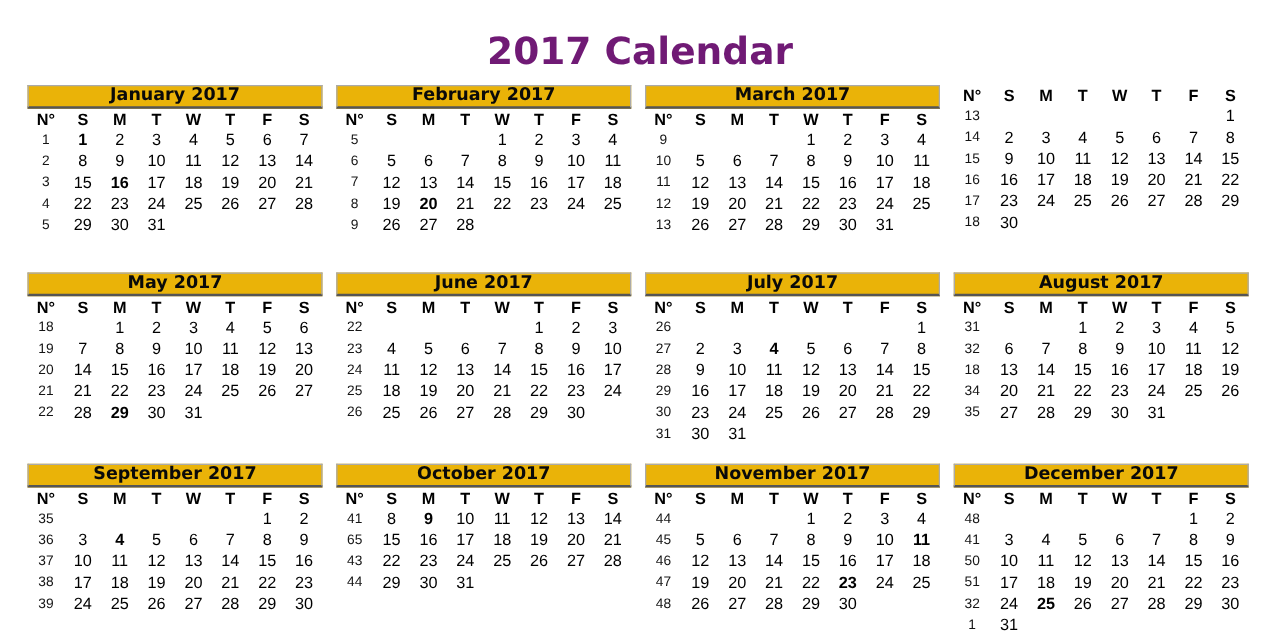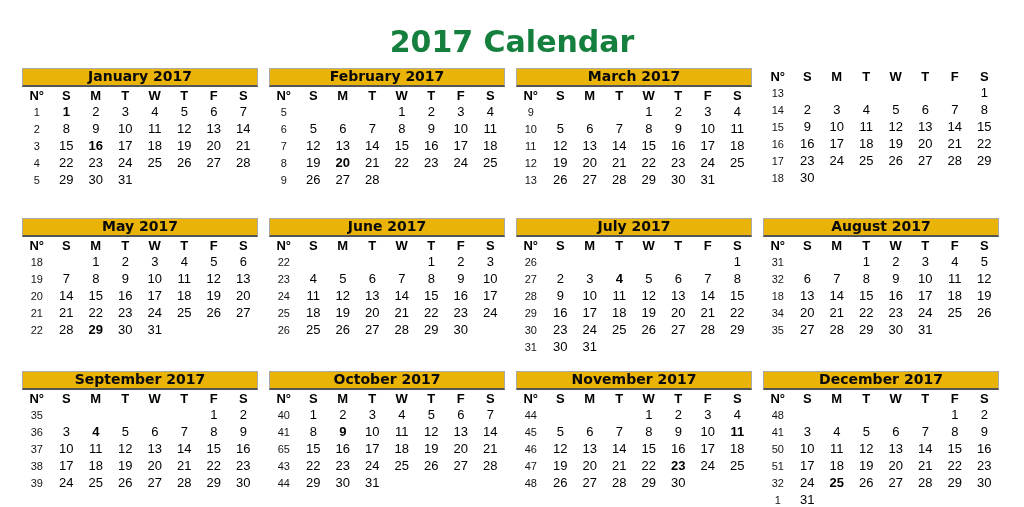--- a/index.html
+++ b/index.html
@@ -16,21 +16,21 @@
   }
   .page-title {
     margin: 0;
     padding-top: 24px;
     height: 35px;
     text-align: center;
     font-family: "DejaVu Sans", sans-serif;
     font-weight: bold;
     font-size: 30px;
     line-height: 35px;
-    color: #15803d;
+    color: #701a75;
   }
   .months-grid {
     margin: 9px 0 0 22px;
     display: grid;
     grid-template-columns: repeat(4, 236px);
     grid-template-rows: 150px 153px auto;
     column-gap: 11px;
     align-items: start;
   }
   .month { width: 236px; }
@@ -730,30 +730,20 @@
             <th>M</th>
             <th>T</th>
             <th>W</th>
             <th>T</th>
             <th>F</th>
             <th>S</th>
           </tr>
         </thead>
         <tbody>
           <tr>
-            <td class="wk">40</td>
-            <td>1</td>
-            <td>2</td>
-            <td>3</td>
-            <td>4</td>
-            <td>5</td>
-            <td>6</td>
-            <td>7</td>
-          </tr>
-          <tr>
             <td class="wk">41</td>
             <td>8</td>
             <td class="holiday">9</td>
             <td>10</td>
             <td>11</td>
             <td>12</td>
             <td>13</td>
             <td>14</td>
           </tr>
           <tr>

